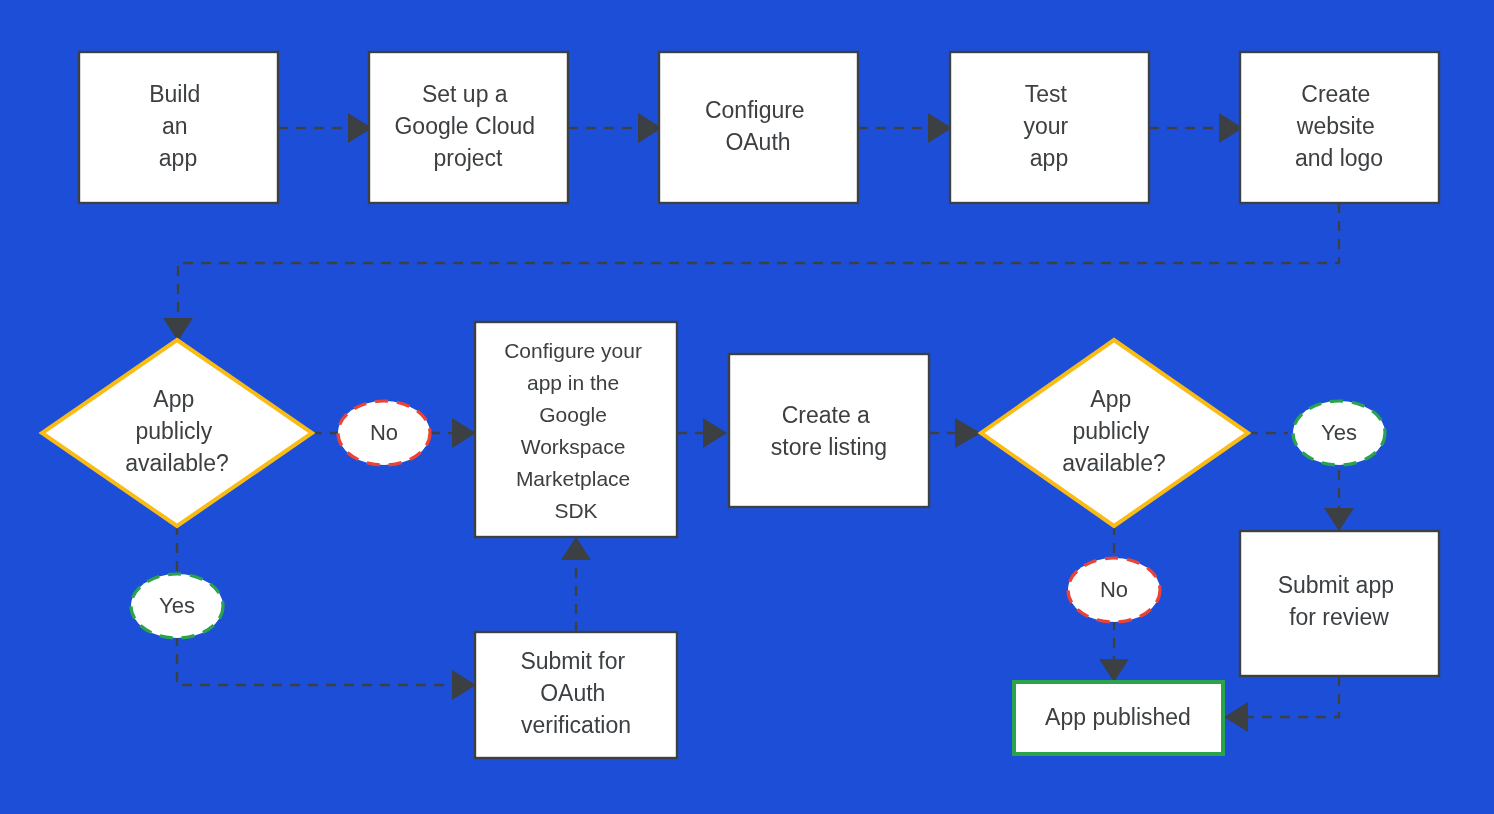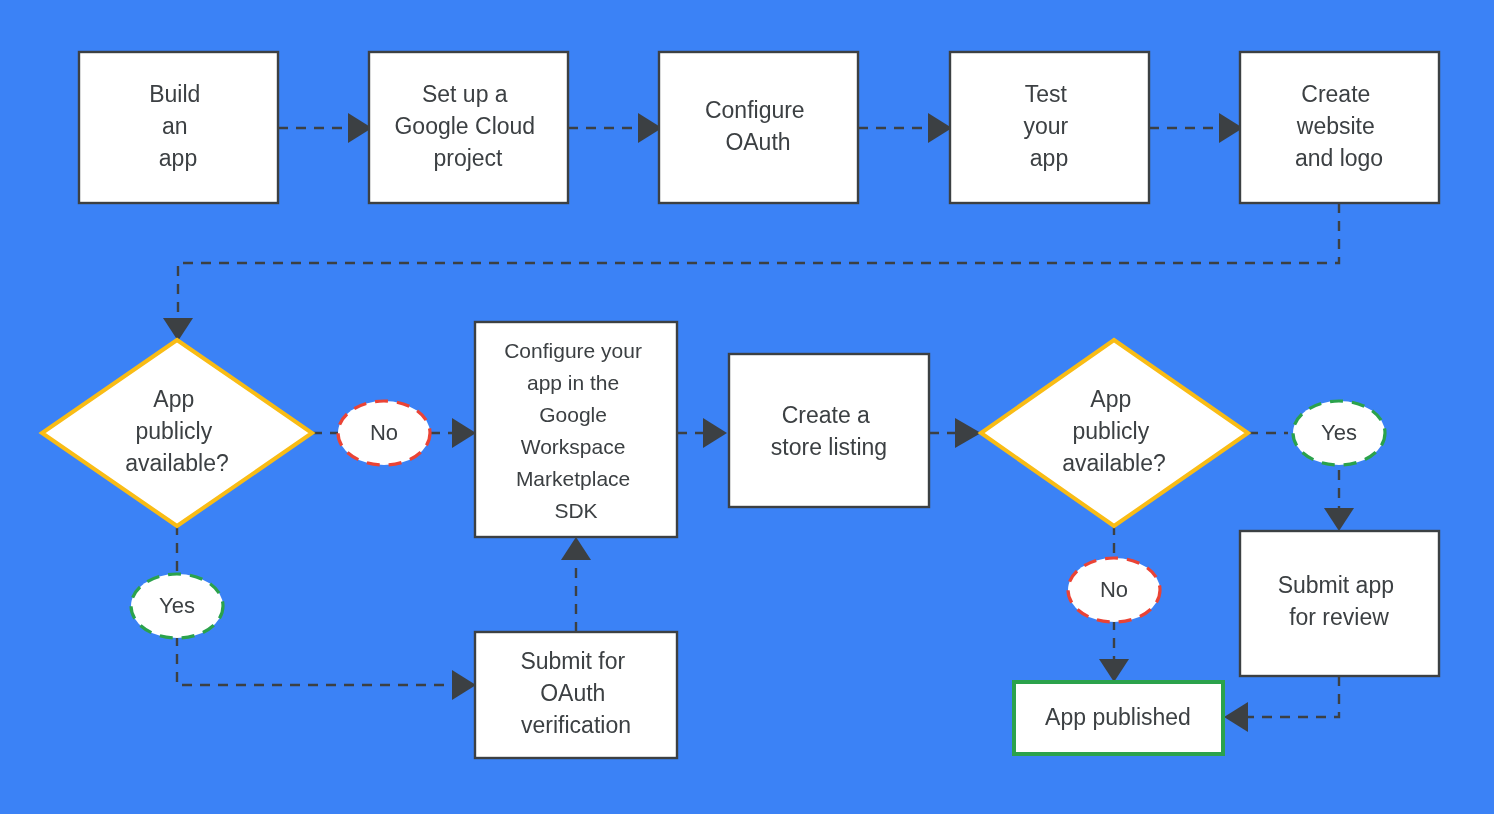--- a/index.html
+++ b/index.html
@@ -10,21 +10,21 @@
   body {
     width: 1494px;
     height: 814px;
     font-family: "Liberation Sans", sans-serif;
     overflow: hidden;
   }
   #flow-root {
     position: relative;
     width: 1494px;
     height: 814px;
-    background: #3b82f6;
+    background: #1d4ed8;
   }
   svg.flow {
     position: absolute;
     top: 0;
     left: 0;
     width: 1494px;
     height: 814px;
     display: block;
   }
   .node-rect {

